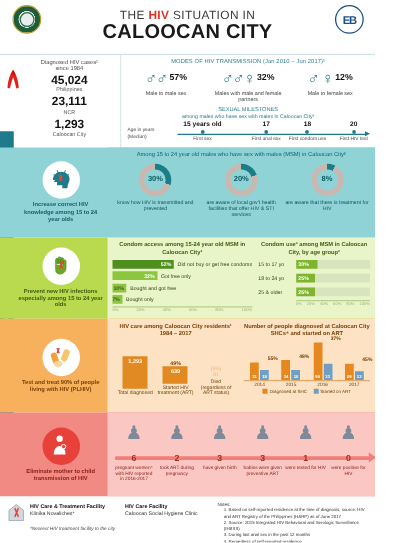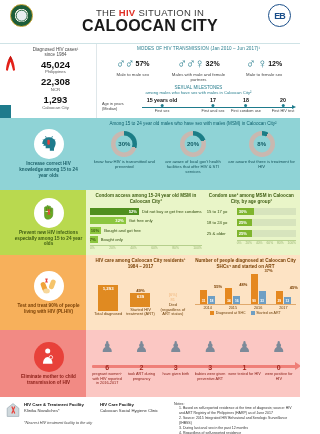--- a/index.html
+++ b/index.html
@@ -228,21 +228,21 @@
         <svg viewBox="0 0 20 30">
             <path d="M10 4 C6 10 4 16 3 26 L6 27 C8 18 10 13 10 13 C10 13 12 18 14 27 L17 26 C16 16 14 10 10 4 Z" fill="#e32119"></path>
             <path d="M10 4 C12 8 13 10 13 10 L7 10 C7 10 8 8 10 4 Z" fill="#c4160f"></path>
           </svg>
       </div>
       <div class="stats-text">
         <div class="stats-head">Diagnosed HIV cases¹</div>
         <div class="stats-head">since 1984</div>
         <div class="big-num">45,024</div>
         <div class="small-lbl">Philippines</div>
-        <div class="big-num">22,308</div>
+        <div class="big-num">23,111</div>
         <div class="small-lbl">NCR</div>
         <div class="big-num">1,293</div>
         <div class="small-lbl">Caloocan City</div>
       </div>
     </div>
 
     <div class="modes-col">
       <div class="modes-title">MODES OF HIV TRANSMISSION (Jan 2010 – Jun 2017)¹</div>
       <div class="modes-row">
         <div class="mode">

